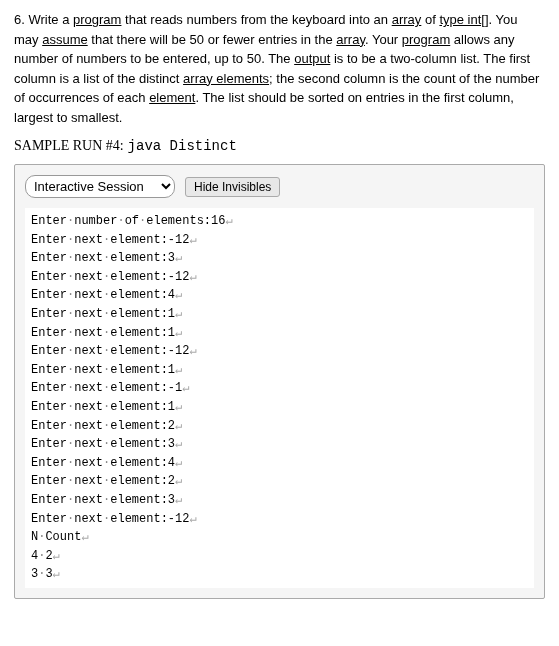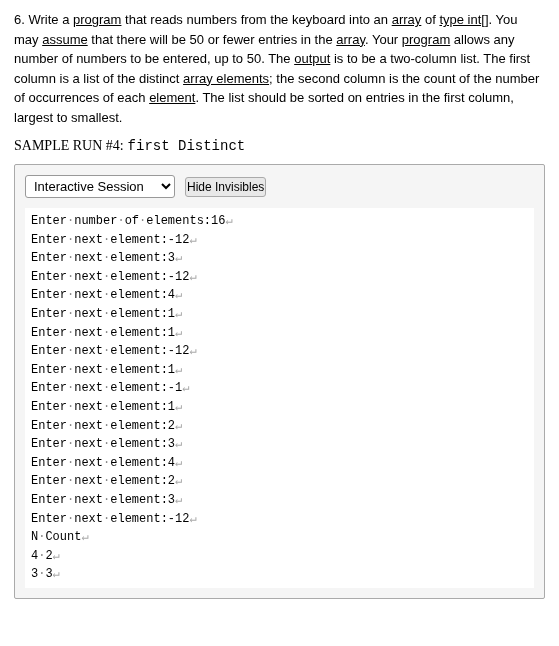--- a/index.html
+++ b/index.html
@@ -46,26 +46,26 @@
       display: flex;
       align-items: center;
       gap: 10px;
       margin-bottom: 10px;
     }
     .session-select {
       font-size: 13px;
       padding: 2px 4px;
       border: 1px solid #999;
       background: #fff;
-      border-radius: 3px;
+      border-radius: 10px;
       min-width: 150px;
     }
     .hide-invisibles-btn {
       font-size: 12px;
-      padding: 2px 1px;
+      padding: 2px 8px;
       border: 1px solid #aaa;
       background: #e8e8e8;
       border-radius: 3px;
       cursor: pointer;
     }
     .terminal-output {
       font-family: 'Courier New', monospace;
       font-size: 12px;
       line-height: 1.55;
       white-space: pre;
@@ -85,21 +85,21 @@
 <body>
 
 <div class="main-container">
 
   <div class="problem-text">
     <p>6. Write a <u>program</u> that reads numbers from the keyboard into an <u>array</u> of <u>type int[]</u>. You may <u>assume</u> that there will be 50 or fewer entries in the <u>array</u>. Your <u>program</u> allows any number of numbers to be entered, up to 50. The <u>output</u> is to be a two-column list. The first column is a list of the distinct <u>array elements</u>; the second column is the count of the number of occurrences of each <u>element</u>. The list should be sorted on entries in the first column, largest to smallest.</p>
   </div>
 
   <div class="sample-run-header">
     <span>SAMPLE RUN #4:</span>
-    <span style="font-family:'Courier New',monospace; font-weight:normal;">first Distinct</span>
+    <span style="font-family:'Courier New',monospace; font-weight:normal;">java Distinct</span>
   </div>
 
   <div class="interactive-box">
     <div class="toolbar">
       <select class="session-select">
         <option>Interactive Session</option>
       </select>
       <button class="hide-invisibles-btn">Hide Invisibles</button>
     </div>
     <div class="terminal-output" id="terminal-lines"><div>Enter<span class="dot">·</span>number<span class="dot">·</span>of<span class="dot">·</span>elements:16<span class="enter-sym">↵</span></div><div>Enter<span class="dot">·</span>next<span class="dot">·</span>element:-12<span class="enter-sym">↵</span></div><div>Enter<span class="dot">·</span>next<span class="dot">·</span>element:3<span class="enter-sym">↵</span></div><div>Enter<span class="dot">·</span>next<span class="dot">·</span>element:-12<span class="enter-sym">↵</span></div><div>Enter<span class="dot">·</span>next<span class="dot">·</span>element:4<span class="enter-sym">↵</span></div><div>Enter<span class="dot">·</span>next<span class="dot">·</span>element:1<span class="enter-sym">↵</span></div><div>Enter<span class="dot">·</span>next<span class="dot">·</span>element:1<span class="enter-sym">↵</span></div><div>Enter<span class="dot">·</span>next<span class="dot">·</span>element:-12<span class="enter-sym">↵</span></div><div>Enter<span class="dot">·</span>next<span class="dot">·</span>element:1<span class="enter-sym">↵</span></div><div>Enter<span class="dot">·</span>next<span class="dot">·</span>element:-1<span class="enter-sym">↵</span></div><div>Enter<span class="dot">·</span>next<span class="dot">·</span>element:1<span class="enter-sym">↵</span></div><div>Enter<span class="dot">·</span>next<span class="dot">·</span>element:2<span class="enter-sym">↵</span></div><div>Enter<span class="dot">·</span>next<span class="dot">·</span>element:3<span class="enter-sym">↵</span></div><div>Enter<span class="dot">·</span>next<span class="dot">·</span>element:4<span class="enter-sym">↵</span></div><div>Enter<span class="dot">·</span>next<span class="dot">·</span>element:2<span class="enter-sym">↵</span></div><div>Enter<span class="dot">·</span>next<span class="dot">·</span>element:3<span class="enter-sym">↵</span></div><div>Enter<span class="dot">·</span>next<span class="dot">·</span>element:-12<span class="enter-sym">↵</span></div><div>N<span class="dot">·</span>Count<span class="enter-sym">↵</span></div><div>4<span class="dot">·</span>2<span class="enter-sym">↵</span></div><div>3<span class="dot">·</span>3<span class="enter-sym">↵</span></div></div>

